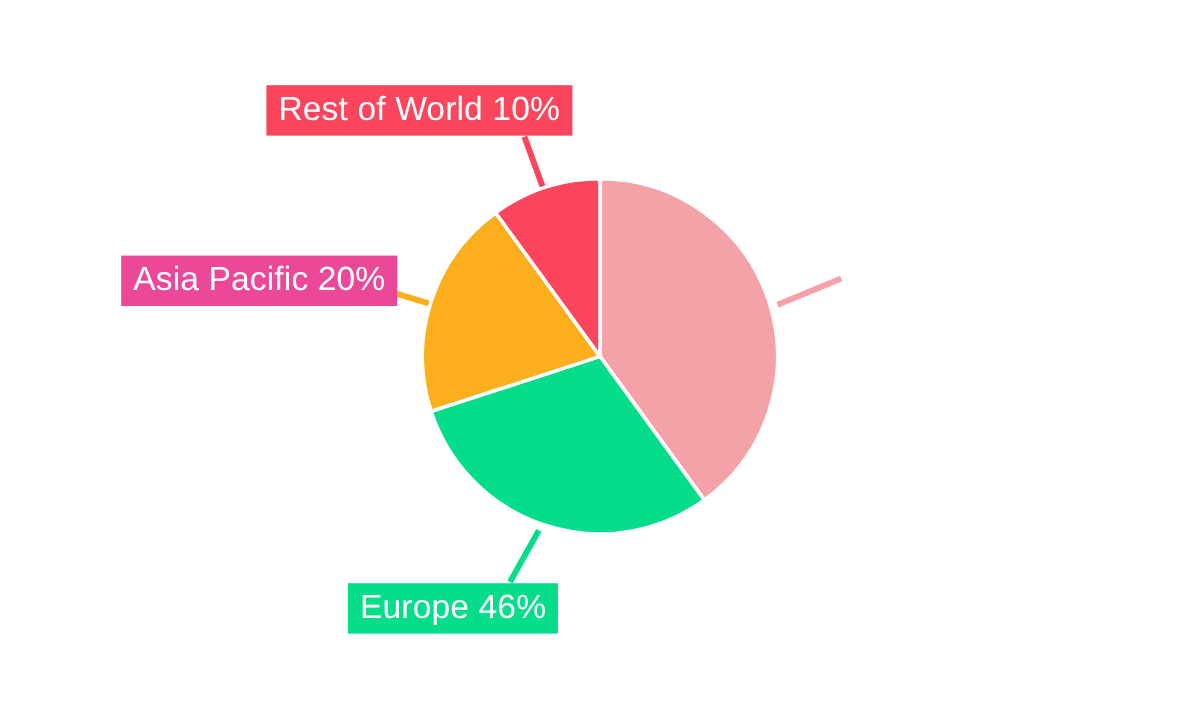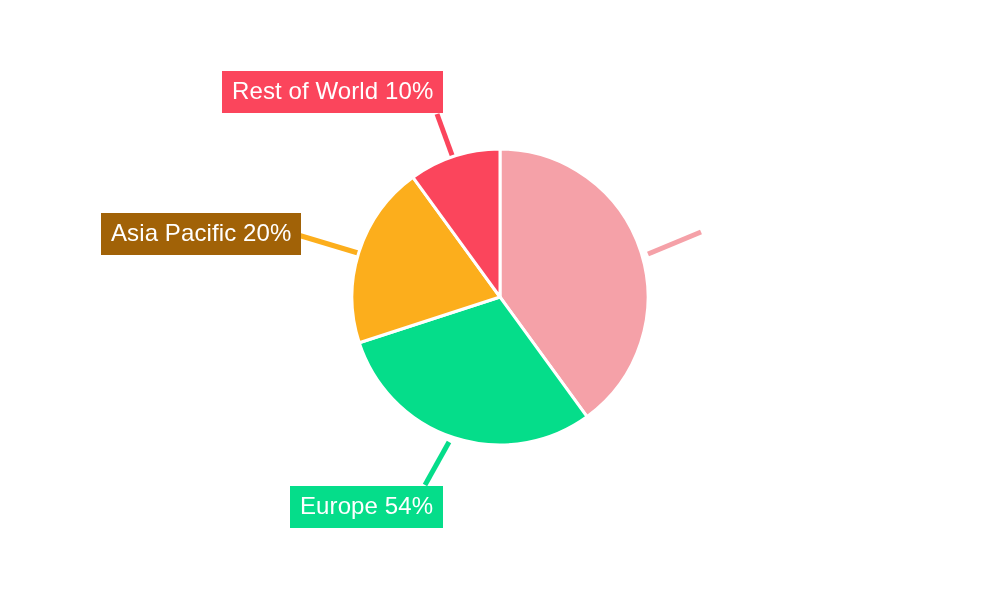--- a/index.html
+++ b/index.html
@@ -28,21 +28,21 @@
     height: 600px;
     display: block;
   }
   .label-box {
     position: absolute;
     display: flex;
     align-items: center;
     justify-content: center;
     color: #ffffff;
     font-family: "Liberation Sans", sans-serif;
-    font-size: 24px;
+    font-size: 28px;
     line-height: 1;
     letter-spacing: 0.1px;
     white-space: nowrap;
     box-sizing: border-box;
     padding: 0 10px;
     height: 42px;
   }
   .label-text {
     display: block;
     transform: translateY(-1px);
@@ -69,24 +69,24 @@
       <path fill="#05dd8a" d="M 500 297 L 586.99 416.73 A 148 148 0 0 1 359.24 342.73 Z"></path>
 
       <path fill="#fcae1c" d="M 500 297 L 359.24 342.73 A 148 148 0 0 1 413.01 177.27 Z"></path>
 
       <path fill="#fb455c" d="M 500 297 L 413.01 177.27 A 148 148 0 0 1 500.00 149.00 Z"></path>
     </g>
   </svg>
 
 
   <div class="label-box" style="left:290px; top:486px; background:#05dd8a;">
-    <span class="label-text">Europe 54%</span>
+    <span class="label-text">Europe 46%</span>
   </div>
 
-  <div class="label-box" style="left:101px; top:213px; background:#a16207;">
+  <div class="label-box" style="left:101px; top:213px; background:#ec4899;">
     <span class="label-text">Asia Pacific 20%</span>
   </div>
 
   <div class="label-box" style="left:222px; top:71px; background:#fb455c;">
     <span class="label-text">Rest of World 10%</span>
   </div>
 
 </div>
 
 </body></html>

